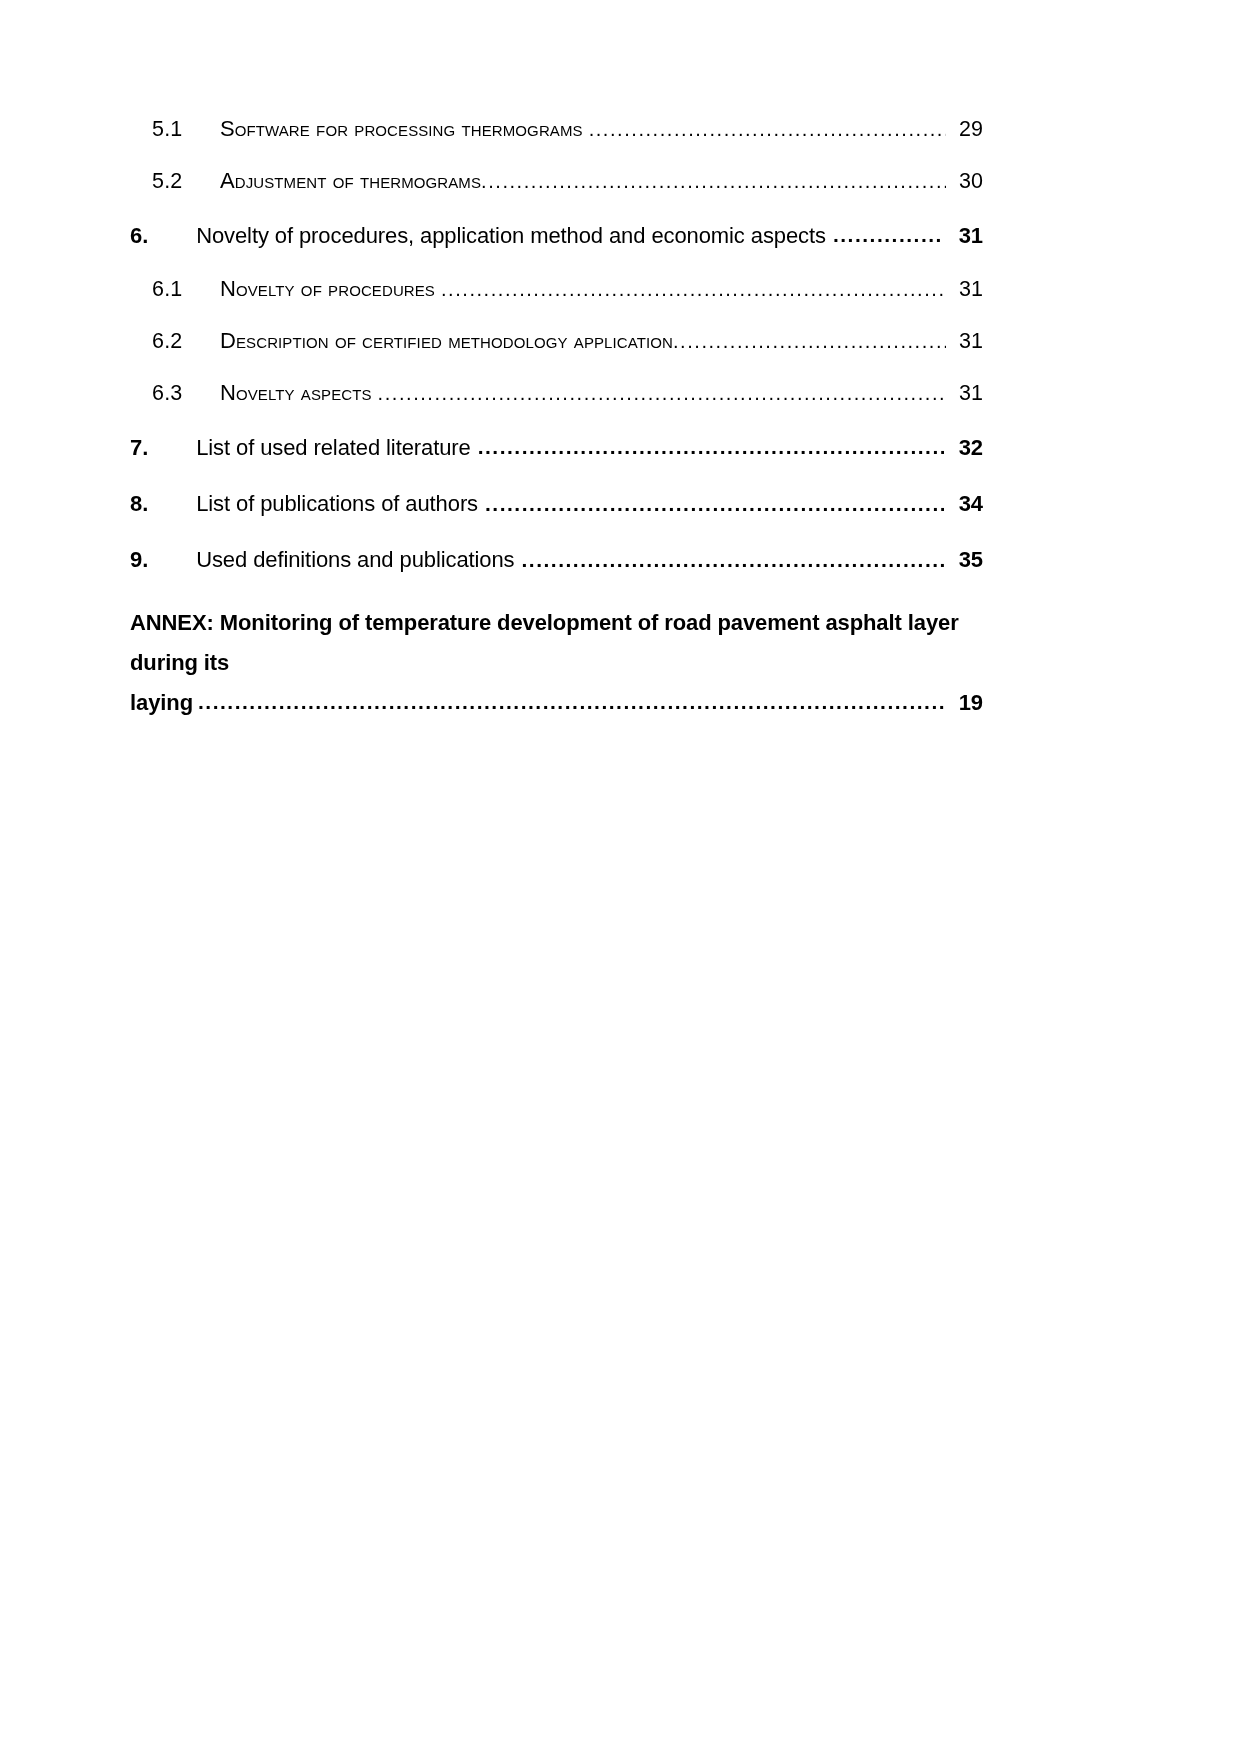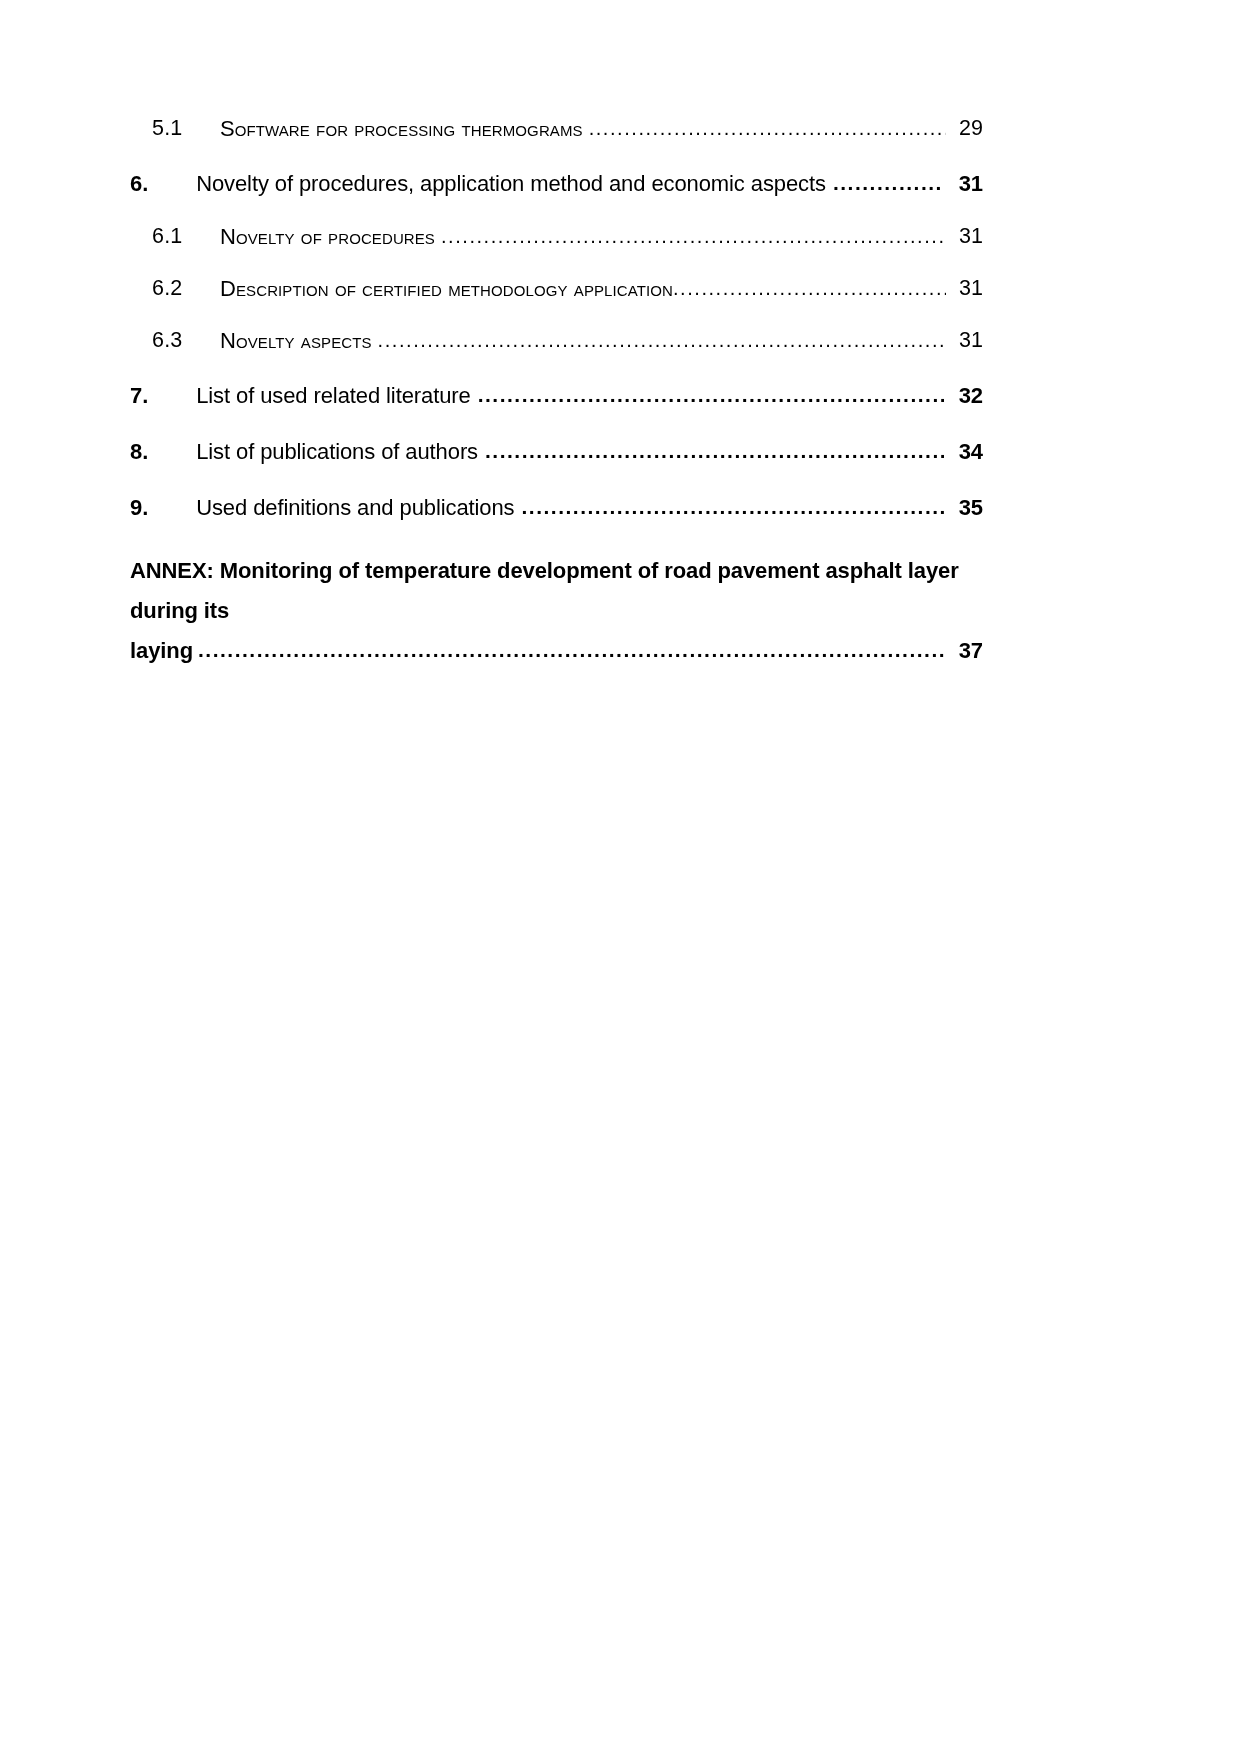--- a/index.html
+++ b/index.html
@@ -27,21 +27,21 @@
   .toc {
     position: absolute;
     left: 130px;
     top: 118px;
     width: 853px;
   }
 
   
   .toc-entry {
     display: flex;
-    align-items: center;
+    align-items: flex-end;
     width: 100%;
     box-sizing: border-box;
   }
 
   .toc-num {
     flex: 0 0 auto;
     white-space: pre;
   }
 
   .toc-title {
@@ -177,20 +177,26 @@
 
   <div class="toc">
 
     <div class="toc-entry level2 loose">
       <span class="toc-num">5.1</span>
       <span class="toc-title">Software for processing thermograms</span>
       <span class="toc-leader"></span>
       <span class="toc-page">29</span>
     </div>
 
+    <div class="toc-entry level2 tight">
+      <span class="toc-num">5.2</span>
+      <span class="toc-title">Adjustment of thermograms</span>
+      <span class="toc-leader"></span>
+      <span class="toc-page">30</span>
+    </div>
 
     <div class="toc-entry level1 loose">
       <span class="toc-num">6.</span>
       <span class="toc-title">Novelty of procedures, application method and economic aspects</span>
       <span class="toc-leader"></span>
       <span class="toc-page">31</span>
     </div>
 
     <div class="toc-entry level2 loose">
       <span class="toc-num">6.1</span>
@@ -232,18 +238,18 @@
       <span class="toc-title">Used definitions and publications</span>
       <span class="toc-leader"></span>
       <span class="toc-page">35</span>
     </div>
 
     <div class="wrap-entry">
       <span class="wrap-text">ANNEX: Monitoring of temperature development of road pavement asphalt layer during its</span>
       <span class="wrap-line2">
         <span class="toc-title">laying</span>
         <span class="toc-leader"></span>
-        <span class="toc-page">37</span>
+        <span class="toc-page">19</span>
       </span>
     </div>
 
   </div>
 </div>
 
 </body></html>

